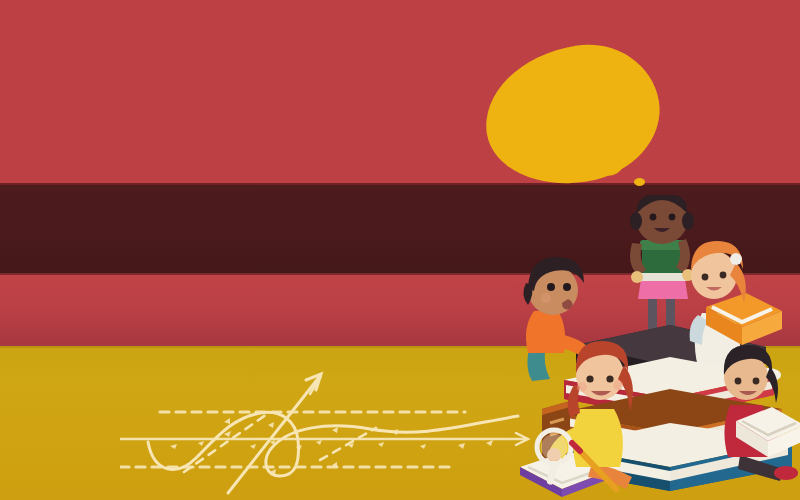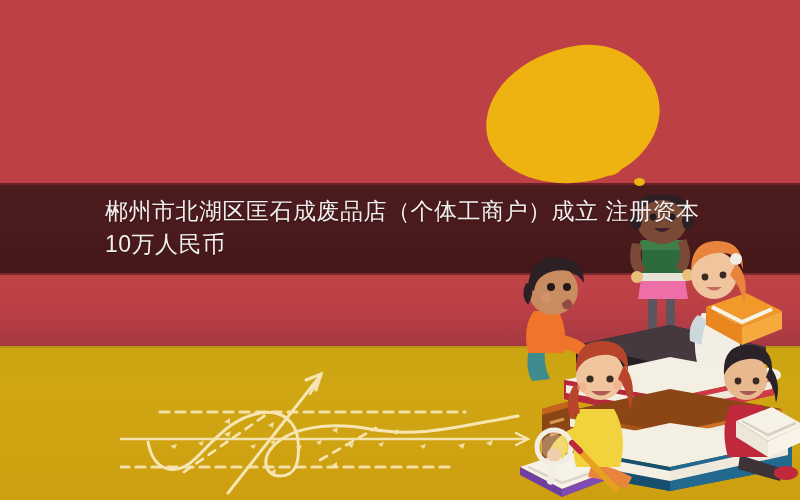--- a/index.html
+++ b/index.html
@@ -257,15 +257,14 @@
       <path d="M222 226 L248 240 L276 228" stroke="#D8D1C0" stroke-width="2.5" fill="none"></path>
       <ellipse cx="226" cy="182" rx="22" ry="23" fill="#E8B88E"></ellipse>
       <path d="M204 180 q-2 -30 24 -30 q26 0 24 28 q-8 -16 -24 -14 q-18 2 -24 16 z" fill="#2A2226"></path>
       <path d="M250 172 q12 14 6 36 q-2 -18 -10 -26 z" fill="#2A2226"></path>
       <circle cx="218" cy="186" r="3.4" fill="#3A2A24"></circle>
       <circle cx="236" cy="186" r="3.4" fill="#3A2A24"></circle>
       <path d="M219 196 q9 8 18 0 z" fill="#A85A52"></path>
     </g>
   </svg>
 
-  <div id="headline">郴州市北湖区匡石成废品店（个体工商户）成立 注册资本10万人民币</div>
 
 </div>
 
 </body></html>

